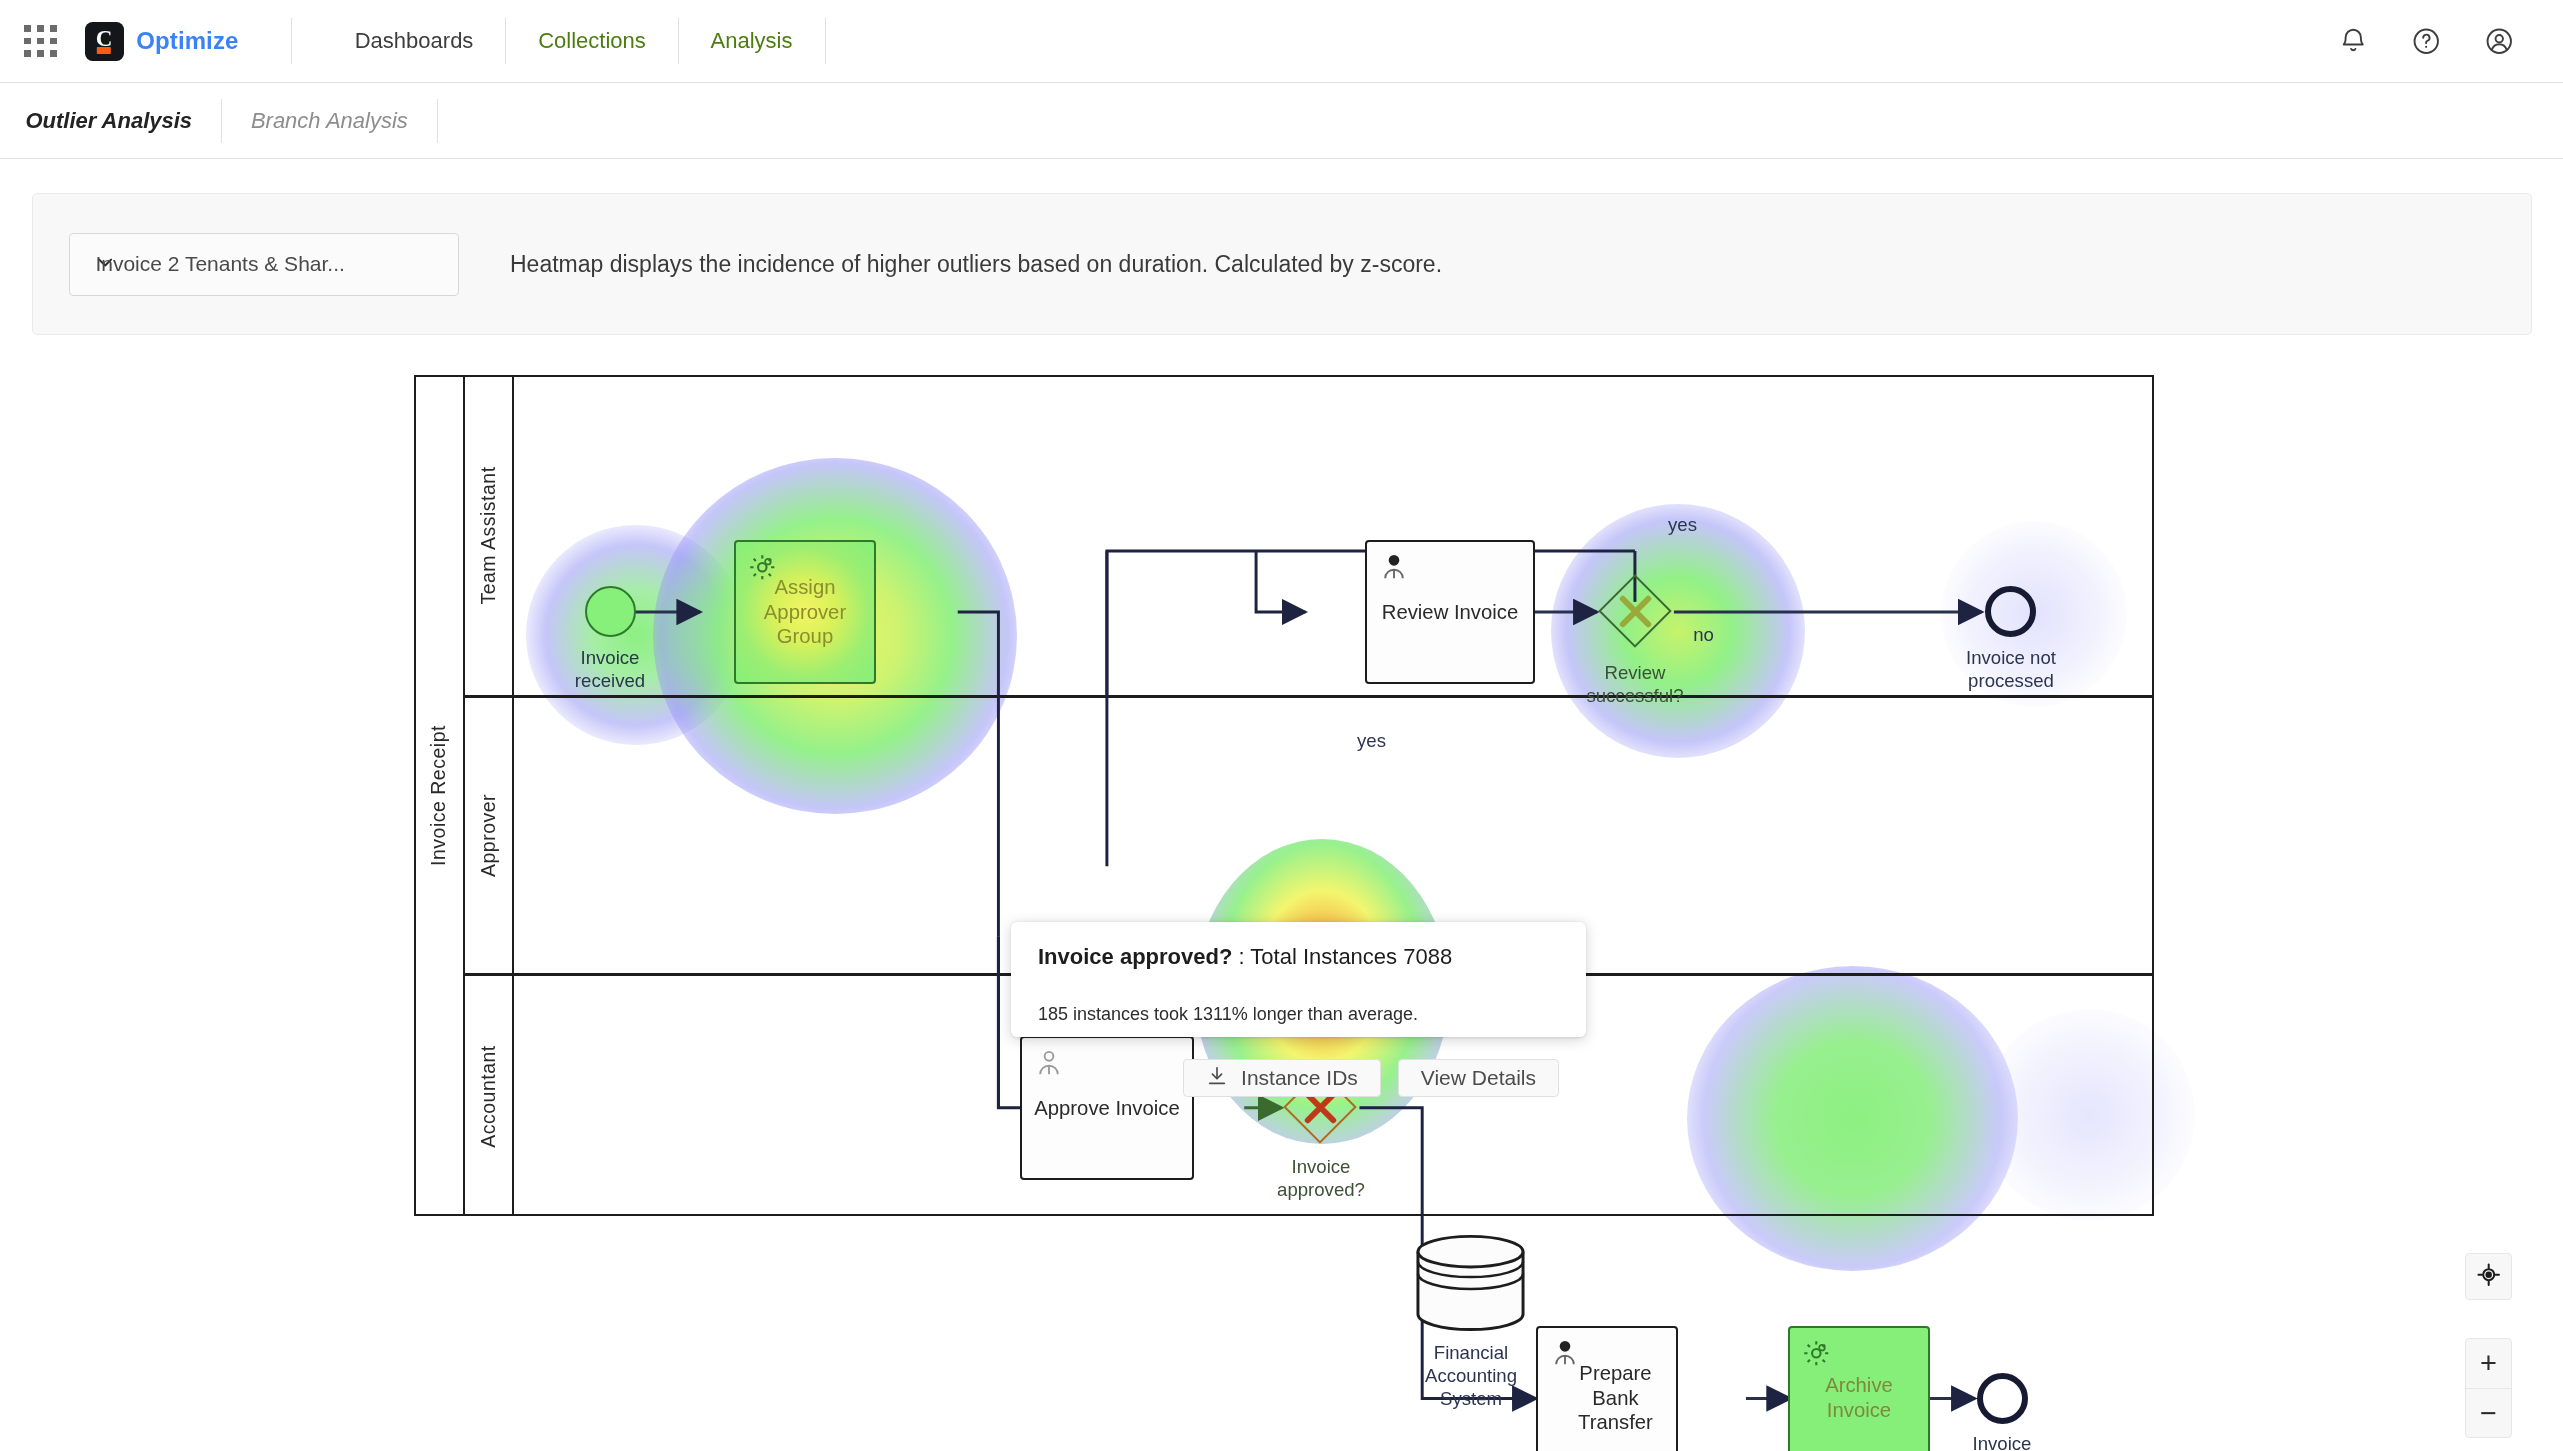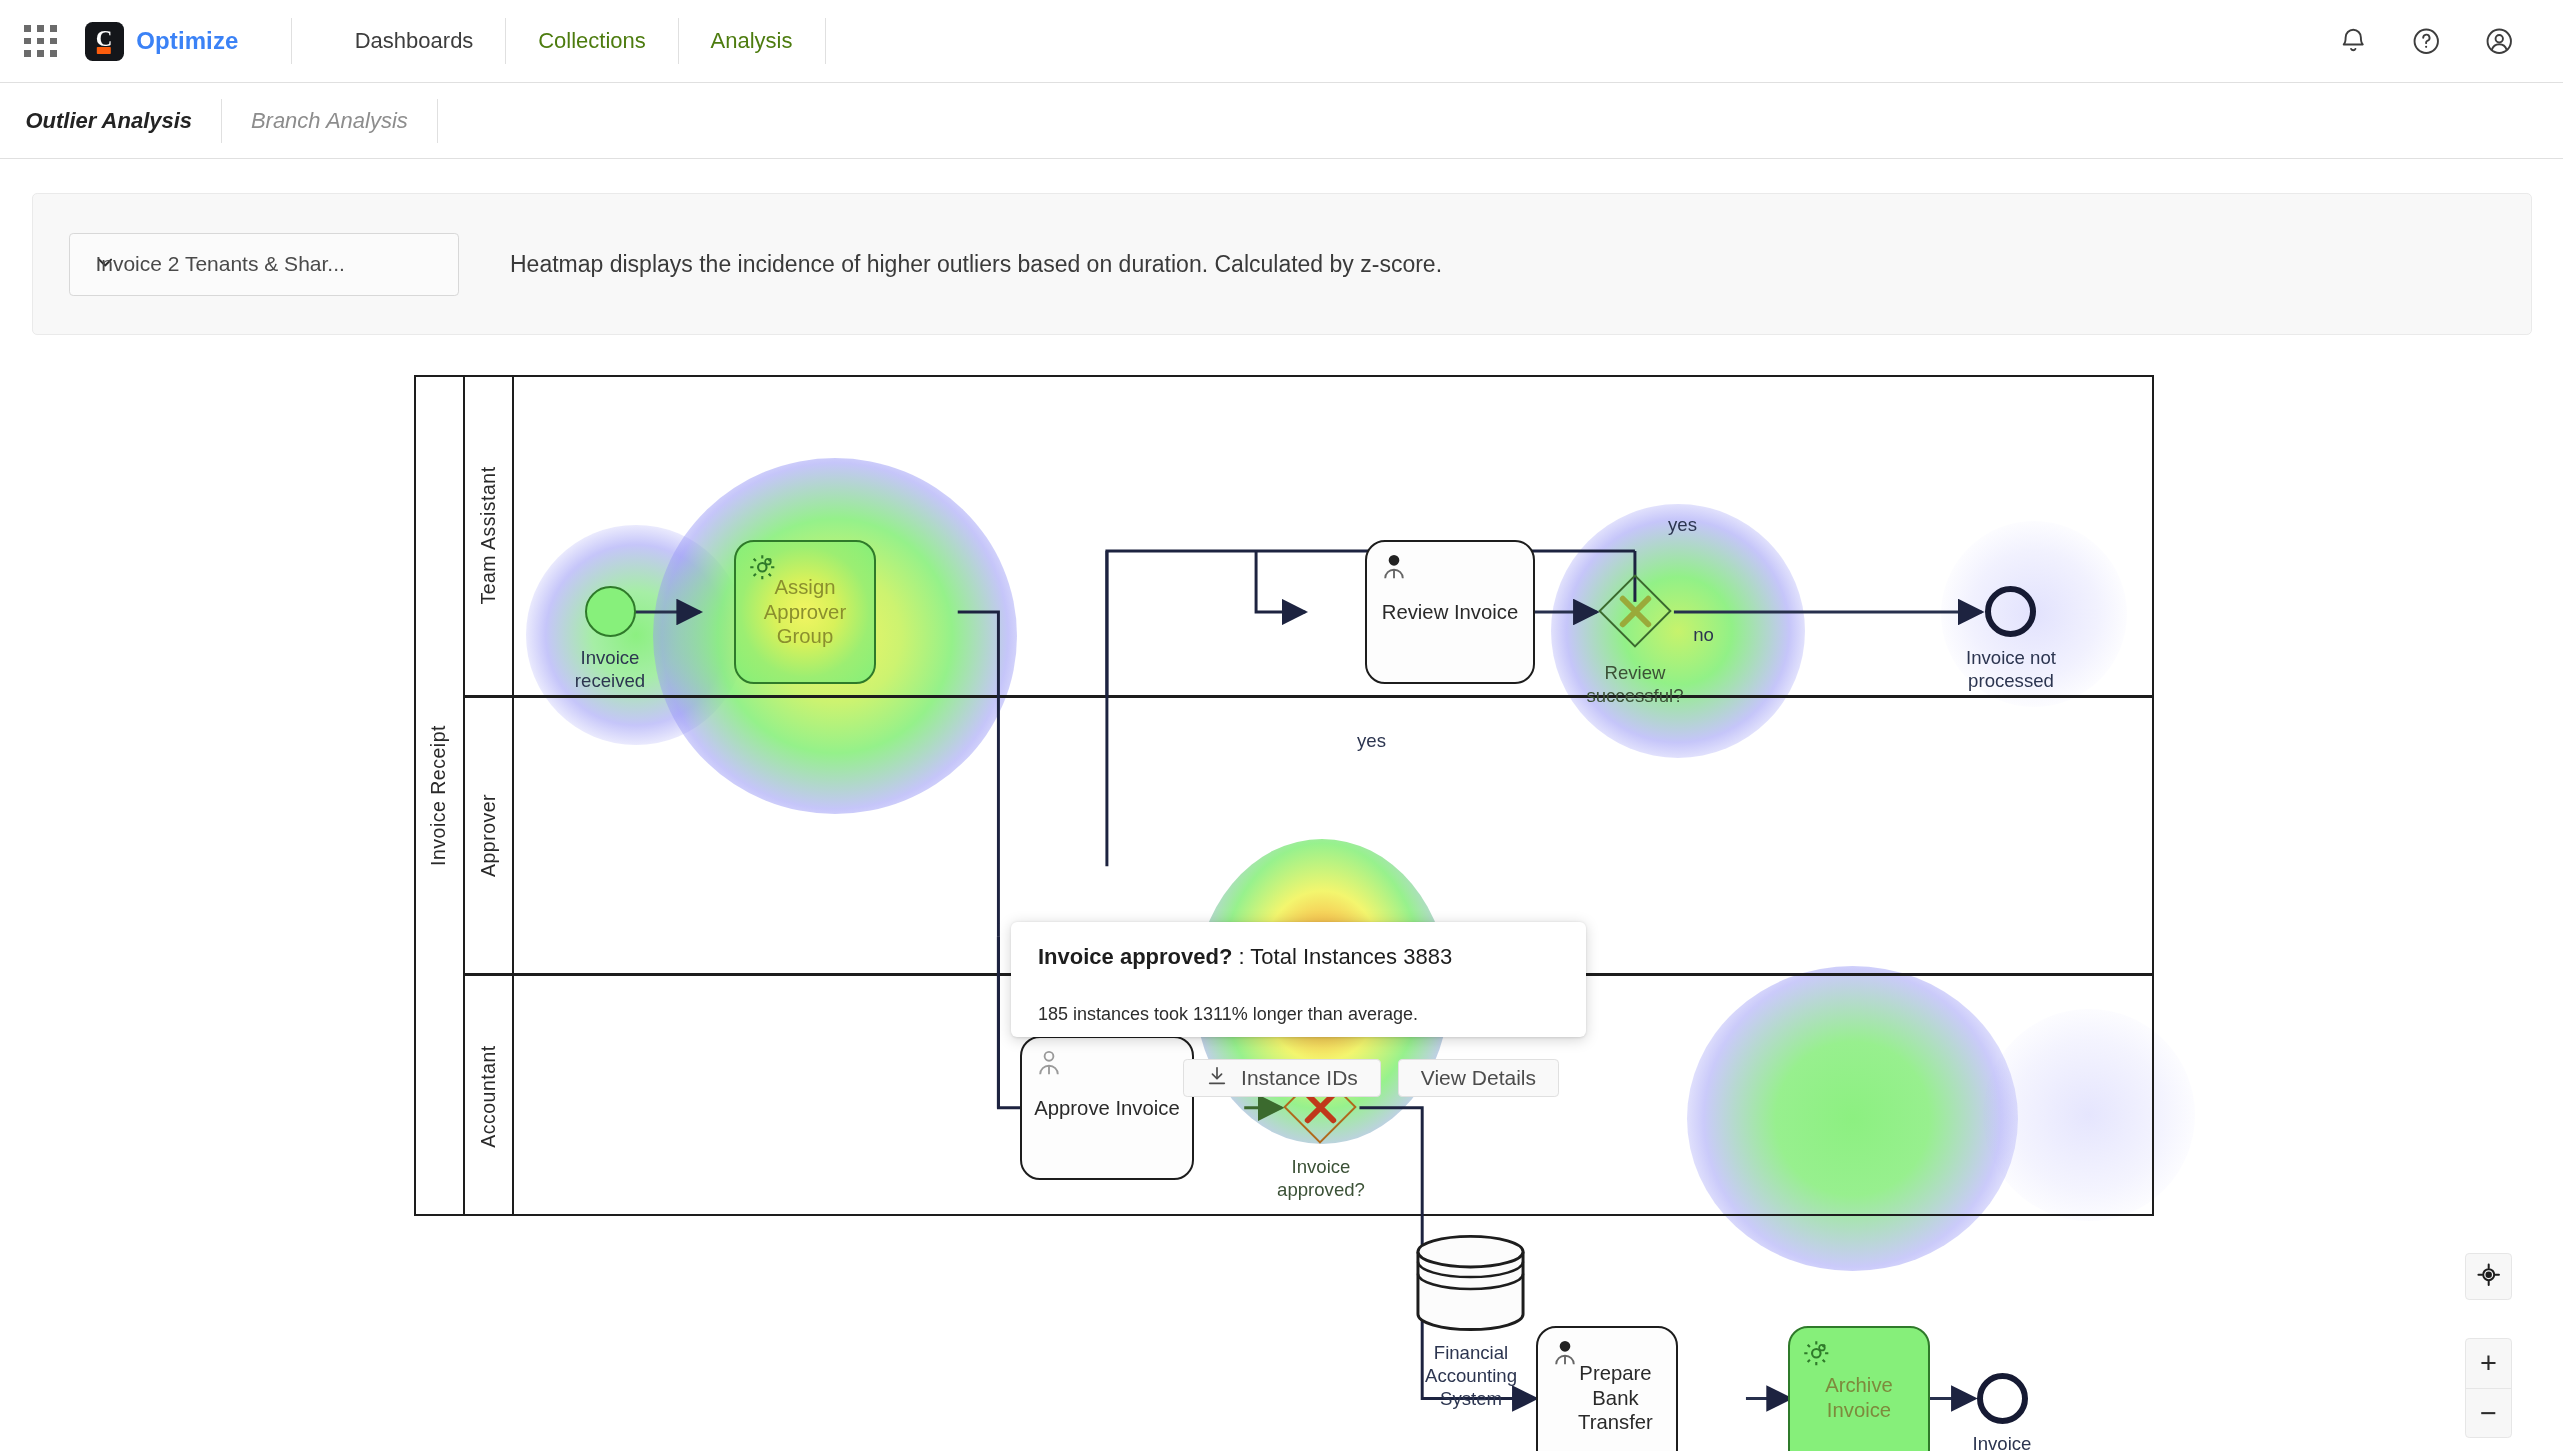--- a/index.html
+++ b/index.html
@@ -102,21 +102,21 @@
     position:absolute;left:465px;width:49px;box-sizing:border-box;
     border-right:2.5px solid #1d1d1d;display:flex;align-items:center;justify-content:center;
   }
   .lanesep{position:absolute;left:465px;width:1689px;height:2.5px;background:#1d1d1d;}
 
   
   .heat{position:absolute;border-radius:50%;pointer-events:none;}
 
   
   .task{
-    position:absolute;border:2.5px solid #1d1d1d;border-radius:20px;
+    position:absolute;border:2.5px solid #1d1d1d;border-radius:4px;
     box-sizing:border-box;background:#fdfdfd;
     display:flex;align-items:center;justify-content:center;text-align:center;
     font-size:20.3px;color:#2a2a2a;line-height:1.22;
   }
   .task.green{background:#86ef7a;border-color:#2f7a2a;color:#7d8a3c;}
   .task.greenyellow{
     border-color:#2f7a2a;color:#8a8f2e;
     background:radial-gradient(ellipse at 50% 50%, #f2f562 0%, #d8f15a 32%, #9cee72 66%, #86ef7a 100%);
   }
   .tasklbl{padding:0 8.5px;}
@@ -454,21 +454,21 @@
     <div class="lbl" style="left:1403px;top:1002px;width:136px;">
       <div>Financial</div>
       <div>Accounting</div>
       <div>System</div>
     </div>
 
   </div>
 
   <div class="tip">
     <div class="tip-l1">
-      <b>Invoice approved?</b><span> : </span><span>Total Instances</span> <span>3883</span>
+      <b>Invoice approved?</b><span> : </span><span>Total Instances</span> <span>7088</span>
     </div>
     <div class="tip-l2">185 instances took 1311% longer than average.</div>
     <div class="tip-btns">
       <div class="tipbtn">
         <span>
           <svg width="22" height="22" viewBox="0 0 24 24" fill="none" stroke="#4c4c4c" stroke-width="1.8" stroke-linecap="round" stroke-linejoin="round">
             <path d="M12 3v11"></path>
               <polyline points="7,10 12,15 17,10"></polyline>
               <path d="M4 20h16"></path>
           </svg>

